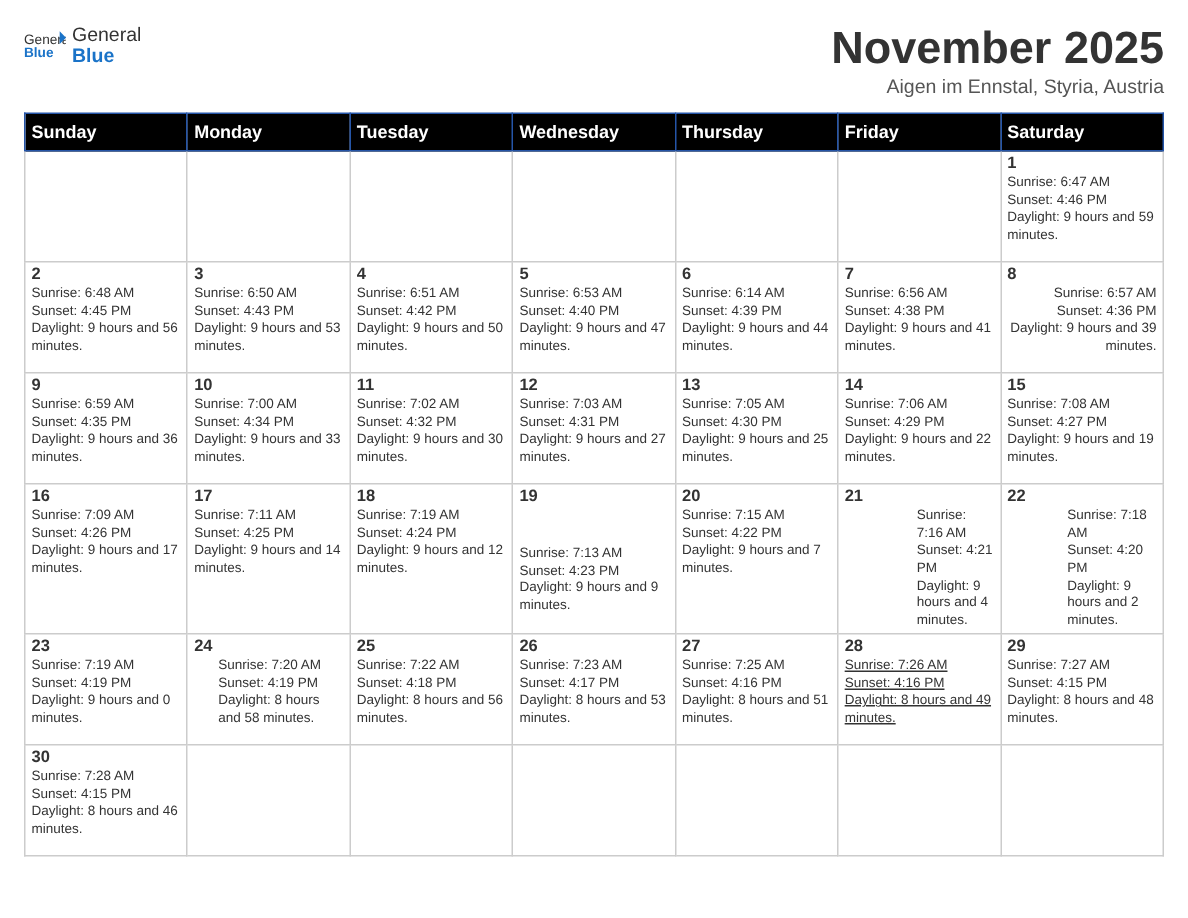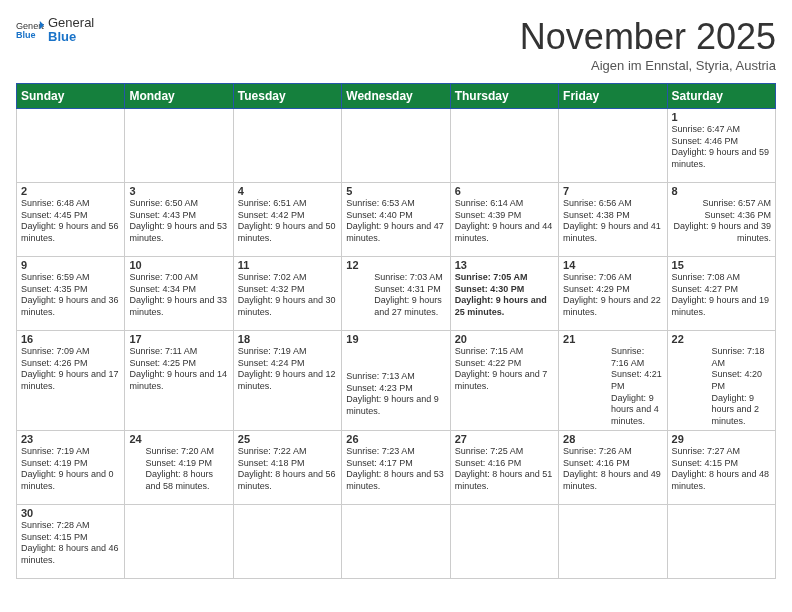--- a/index.html
+++ b/index.html
@@ -28,35 +28,35 @@
       gap: 4px;
     }
     .logo-icon {
       width: 28px;
       height: 22px;
     }
     .title-section {
       text-align: right;
     }
     .month-title {
-      font-size: 36px;
-      font-weight: normal;
+      font-size: 30px;
+      font-weight: bold;
       color: #333;
     }
     .subtitle {
       font-size: 13px;
       color: #555;
     }
     .calendar {
       width: 100%;
       border-collapse: collapse;
       border: 1px solid #ccc;
     }
     .calendar th {
-      background: #15803d;
+      background: #000000;
       color: #fff;
       font-size: 12px;
       font-weight: bold;
       padding: 5px 4px;
       text-align: left;
       border: 1px solid #2555a8;
     }
     .calendar td {
       border: 1px solid #ccc;
       vertical-align: top;
@@ -186,27 +186,27 @@
 Daylight: 9 hours and 33 minutes.</div>
           </td>
           <td>
             <span class="day-num">11</span>
             <div class="cell-info" style="white-space: pre-line;">Sunrise: 7:02 AM
 Sunset: 4:32 PM
 Daylight: 9 hours and 30 minutes.</div>
           </td>
           <td>
             <span class="day-num">12</span>
-            <div class="cell-info" style="white-space: pre-line; margin-left: 28px;">Sunrise: 7:03 AM
+            <div class="cell-info" style="white-space: pre-line;">Sunrise: 7:03 AM
 Sunset: 4:31 PM
 Daylight: 9 hours and 27 minutes.</div>
           </td>
           <td>
             <span class="day-num">13</span>
-            <div class="cell-info" style="white-space: pre-line; font-weight: bold;">Sunrise: 7:05 AM
+            <div class="cell-info" style="white-space: pre-line;">Sunrise: 7:05 AM
 Sunset: 4:30 PM
 Daylight: 9 hours and 25 minutes.</div>
           </td>
           <td>
             <span class="day-num">14</span>
             <div class="cell-info" style="white-space: pre-line;">Sunrise: 7:06 AM
 Sunset: 4:29 PM
 Daylight: 9 hours and 22 minutes.</div>
           </td>
           <td>
@@ -286,21 +286,21 @@
 Daylight: 8 hours and 53 minutes.</div>
           </td>
           <td>
             <span class="day-num">27</span>
             <div class="cell-info" style="white-space: pre-line;">Sunrise: 7:25 AM
 Sunset: 4:16 PM
 Daylight: 8 hours and 51 minutes.</div>
           </td>
           <td>
             <span class="day-num">28</span>
-            <div class="cell-info" style="white-space: pre-line;">Sunrise: 7:26 AM
+            <div class="cell-info" style="white-space: pre-line; text-decoration: underline;">Sunrise: 7:26 AM
 Sunset: 4:16 PM
 Daylight: 8 hours and 49 minutes.</div>
           </td>
           <td>
             <span class="day-num">29</span>
             <div class="cell-info" style="white-space: pre-line;">Sunrise: 7:27 AM
 Sunset: 4:15 PM
 Daylight: 8 hours and 48 minutes.</div>
           </td>
         </tr>

